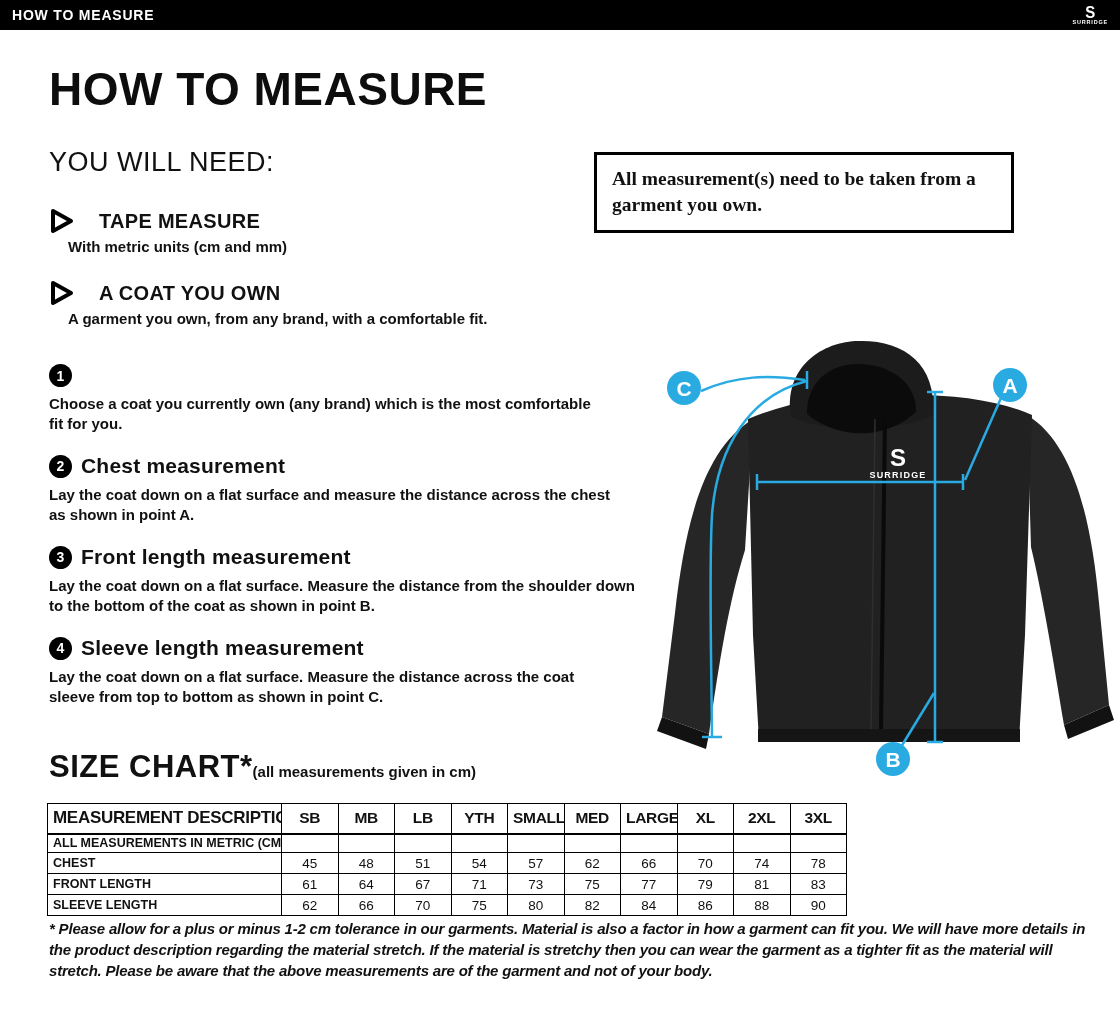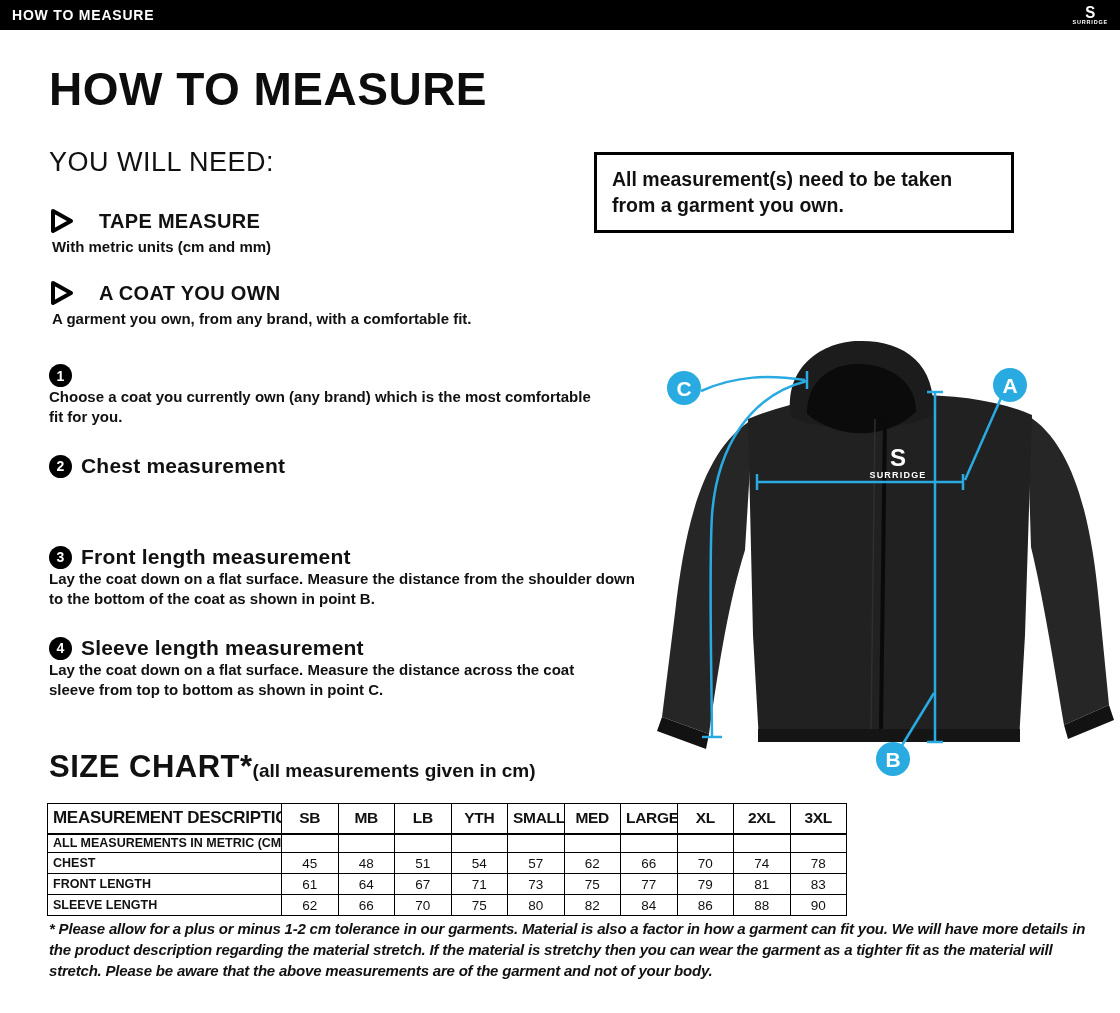--- a/index.html
+++ b/index.html
@@ -27,56 +27,56 @@
   .ywn-heading {
     position:absolute; left:49px; top:147px; font-size:27px; font-weight:normal;
     letter-spacing:.5px;
   }
 
   
   .need-item { position:absolute; left:49px; }
   .need-item .row { display:flex; align-items:center; gap:24px; }
   .need-item .tri { width:26px; height:26px; flex:0 0 auto; }
   .need-item .title { font-size:20px; font-weight:bold; letter-spacing:.3px; }
-  .need-item .sub { font-size:15px; font-weight:bold; margin:4px 0 0 3px; }
+  .need-item .sub { font-size:15px; font-weight:bold; margin:4px 0 0 19px; }
   #need-1 { top:208px; }
   #need-2 { top:280px; }
 
   
   .note-box {
     position:absolute; left:594px; top:152px; width:420px;
     border:3px solid #000; padding:11px 15px;
-    font-size:19.5px; font-weight:bold; line-height:1.35;
+    font-size:19.5px; font-weight:bold; line-height:1.35;font-family:Liberation Serif, serif;
   }
 
   
   .step { position:absolute; left:49px; width:600px; }
   .step .head { display:flex; align-items:center; gap:9px; }
   .step .badge {
     width:23px; height:23px; border-radius:50%; background:#000; color:#fff;
     font-size:14px; font-weight:bold; display:flex; align-items:center;
     justify-content:center; flex:0 0 auto;
   }
   .step .title { font-size:21px; font-weight:bold; letter-spacing:.2px; }
-  .step p { font-size:15px; font-weight:bold; line-height:1.35; max-width:600px; }
+  .step p { font-size:15px; font-weight:bold; line-height:1.35; margin-top:7px; max-width:600px; }
   #step-1 { top:364px; } #step-1 p { max-width:560px; }
   #step-2 { top:454px; } #step-2 p { max-width:580px; }
   #step-3 { top:545px; } #step-3 p { max-width:640px; }
   #step-4 { top:636px; } #step-4 p { max-width:570px; }
 
   
   .diagram { position:absolute; left:645px; top:335px; width:475px; height:455px; }
   .marker-label { font-weight:bold; fill:#fff; font-size:21px; font-family:"Liberation Sans",sans-serif; }
   .logo-s { fill:#fff; font-weight:900; font-size:24px; font-family:"Liberation Sans",sans-serif; }
   .logo-word { fill:#fff; font-weight:bold; font-size:9px; letter-spacing:1.2px; font-family:"Liberation Sans",sans-serif; }
 
   
   .sc-heading { position:absolute; left:49px; top:749px; display:flex; align-items:baseline; gap:0; }
   .sc-heading .big { font-size:31px; font-weight:bold; letter-spacing:.5px; }
-  .sc-heading .small { font-size:19px; font-weight:bold; }
+  .sc-heading .small { font-size:15px; font-weight:bold; }
   table.size-chart {
     position:absolute; left:47px; top:803px; width:800px;
     border-collapse:collapse; table-layout:fixed;
   }
   table.size-chart th, table.size-chart td {
     border:1px solid #000; padding:0 5px; white-space:nowrap; overflow:hidden;
   }
   table.size-chart { border:1.5px solid #000; }
   table.size-chart thead th {
     font-size:15.5px; font-weight:bold; height:30px; letter-spacing:-.3px;
@@ -134,20 +134,21 @@
   <div class="head">
     <span class="badge">1</span>
   </div>
   <p>Choose a coat you currently own (any brand) which is the most comfortable fit for you.</p>
 </div>
 <div class="step" id="step-2">
   <div class="head">
     <span class="badge">2</span>
     <span class="title">Chest measurement</span>
   </div>
+  <p>Lay the coat down on a flat surface and measure the distance across the chest as shown in point A.</p>
 </div>
 <div class="step" id="step-3">
   <div class="head">
     <span class="badge">3</span>
     <span class="title">Front length measurement</span>
   </div>
   <p>Lay the coat down on a flat surface. Measure the distance from the shoulder down to the bottom of the coat as shown in point B.</p>
 </div>
 <div class="step" id="step-4">
   <div class="head">

